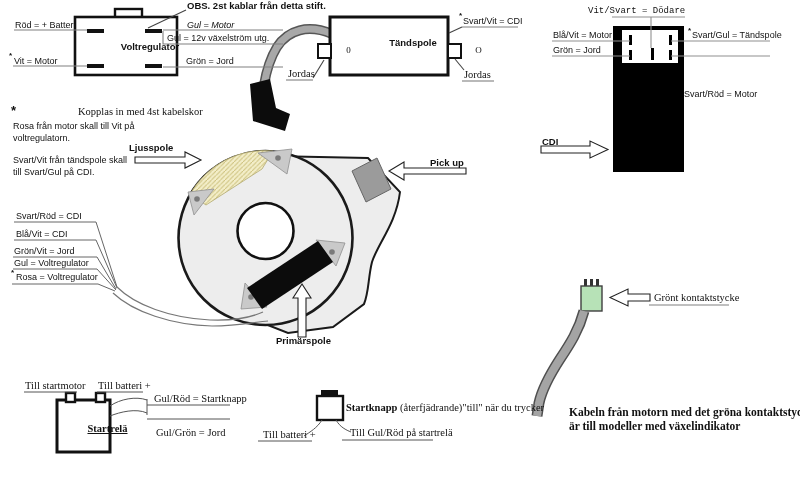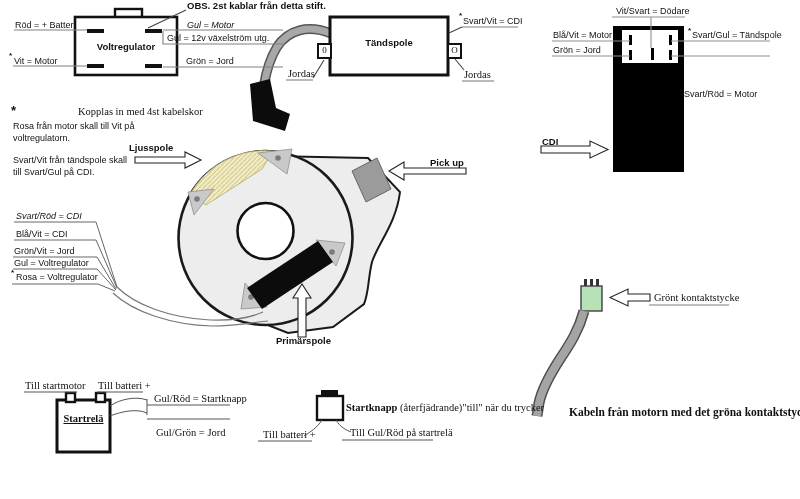--- a/index.html
+++ b/index.html
@@ -6,21 +6,21 @@
   #stage{position:relative;width:800px;height:499px;background:#ffffff;overflow:hidden;
          font-family:"Liberation Sans",sans-serif;}
   svg{position:absolute;left:0;top:0;}
   .t{position:absolute;white-space:nowrap;color:#111;z-index:3;}
   .sans{font:9px/1.15 "Liberation Sans",sans-serif;}
   .sansb{font:bold 9.5px/1.15 "Liberation Sans",sans-serif;}
   .serif{font:10.5px/1.15 "Liberation Serif",serif;}
   .serifb{font:bold 10.5px/1.15 "Liberation Serif",serif;}
   .serifbb{font:bold 11.5px/1.2 "Liberation Serif",serif;}
   .star{font:bold 8px/1 "Liberation Sans",sans-serif;}
-  .ctr{text-align:center;}
+  .ctr{text-align:center;padding-left:24px;}
   .pre{white-space:pre;}
 </style>
 </head>
 <body>
 
 <div id="stage">
 
 <svg width="800" height="499" viewBox="0 0 800 499">
   <defs>
     <pattern id="hatch" patternUnits="userSpaceOnUse" width="4.5" height="4.5">
@@ -180,51 +180,52 @@
 <div class="t sans" style="left:186px;top:56px;">Grön = Jord</div>
 
 <div class="t sansb ctr" style="left:330px;top:38px;width:118px;">Tändspole</div>
 <div class="t serif ctr" style="left:318px;top:45px;width:13px;font-size:9px;">0</div>
 <div class="t serif ctr" style="left:448px;top:45px;width:13px;font-size:9px;">O</div>
 <div class="t serif" style="left:288px;top:68px;">Jordas</div>
 <div class="t serif" style="left:464px;top:69px;">Jordas</div>
 <div class="t star" style="left:459px;top:12px;">*</div>
 <div class="t sans" style="left:463px;top:16px;">Svart/Vit = CDI</div>
 
-<div class="t sans" style="left:616px;top:6px;">Vit/Svart = Dödare</div>
+<div class="t sans" style="left:588px;top:6px;font-family:Liberation Mono, monospace;">Vit/Svart = Dödare</div>
 <div class="t sans" style="left:553px;top:30px;">Blå/Vit = Motor</div>
 <div class="t sans" style="left:553px;top:45px;">Grön = Jord</div>
 <div class="t star" style="left:688px;top:27px;">*</div>
 <div class="t sans" style="left:692px;top:30px;">Svart/Gul = Tändspole</div>
 <div class="t sans" style="left:684px;top:45px;margin-top:44px;">Svart/Röd = Motor</div>
 <div class="t sansb" style="left:542px;top:137px;text-align:right;">CDI</div>
 
 <div class="t" style="left:11px;top:103px;font:bold 13px 'Liberation Sans',sans-serif;">*</div>
 <div class="t sans" style="left:13px;top:121px;">Rosa från motor skall till Vit på</div>
 <div class="t sans" style="left:13px;top:133px;">voltregulatorn.</div>
 <div class="t sans" style="left:13px;top:155px;">Svart/Vit från tändspole skall</div>
 <div class="t sans" style="left:13px;top:167px;">till Svart/Gul på CDI.</div>
 
 <div class="t sansb" style="left:129px;top:143px;">Ljusspole</div>
 <div class="t sansb" style="left:430px;top:158px;">Pick up</div>
 <div class="t sansb" style="left:276px;top:336px;">Primärspole</div>
 
-<div class="t sans" style="left:16px;top:211px;font-style:italic;">Svart/Röd = CDI</div>
+<div class="t sans" style="left:16px;top:211px;">Svart/Röd = CDI</div>
 <div class="t sans" style="left:16px;top:229px;">Blå/Vit = CDI</div>
 <div class="t sans" style="left:14px;top:246px;">Grön/Vit = Jord</div>
 <div class="t sans" style="left:14px;top:258px;">Gul = Voltregulator</div>
 <div class="t star" style="left:11px;top:269px;">*</div>
 <div class="t sans" style="left:16px;top:272px;">Rosa = Voltregulator</div>
 
 <div class="t serif" style="left:25px;top:380px;">Till startmotor</div>
 <div class="t serif" style="left:98px;top:380px;">Till batteri +</div>
-<div class="t serifb ctr" style="left:57px;top:413px;width:53px;text-decoration:underline;">Startrelä</div>
+<div class="t serifb ctr" style="left:57px;top:423px;width:53px;text-decoration:underline;">Startrelä</div>
 <div class="t serif" style="left:154px;top:393px;">Gul/Röd = Startknapp</div>
 <div class="t serif" style="left:156px;top:427px;">Gul/Grön = Jord</div>
 
 <div class="t serif" style="left:346px;top:402px;"><span class="serifb">Startknapp</span><span class="pre"> (återfjädrande)"till" när du trycker</span></div>
 <div class="t serif" style="left:263px;top:429px;">Till batteri +</div>
 <div class="t serif" style="left:350px;top:427px;">Till Gul/Röd på startrelä</div>
 
 <div class="t serif" style="left:654px;top:292px;">Grönt kontaktstycke</div>
 <div class="t serifbb" style="left:569px;top:406px;">Kabeln från motorn med det gröna kontaktstycket</div>
+<div class="t serifbb" style="left:569px;top:420px;">är till modeller med växelindikator</div>
 
 </div>
 
 </body></html>

